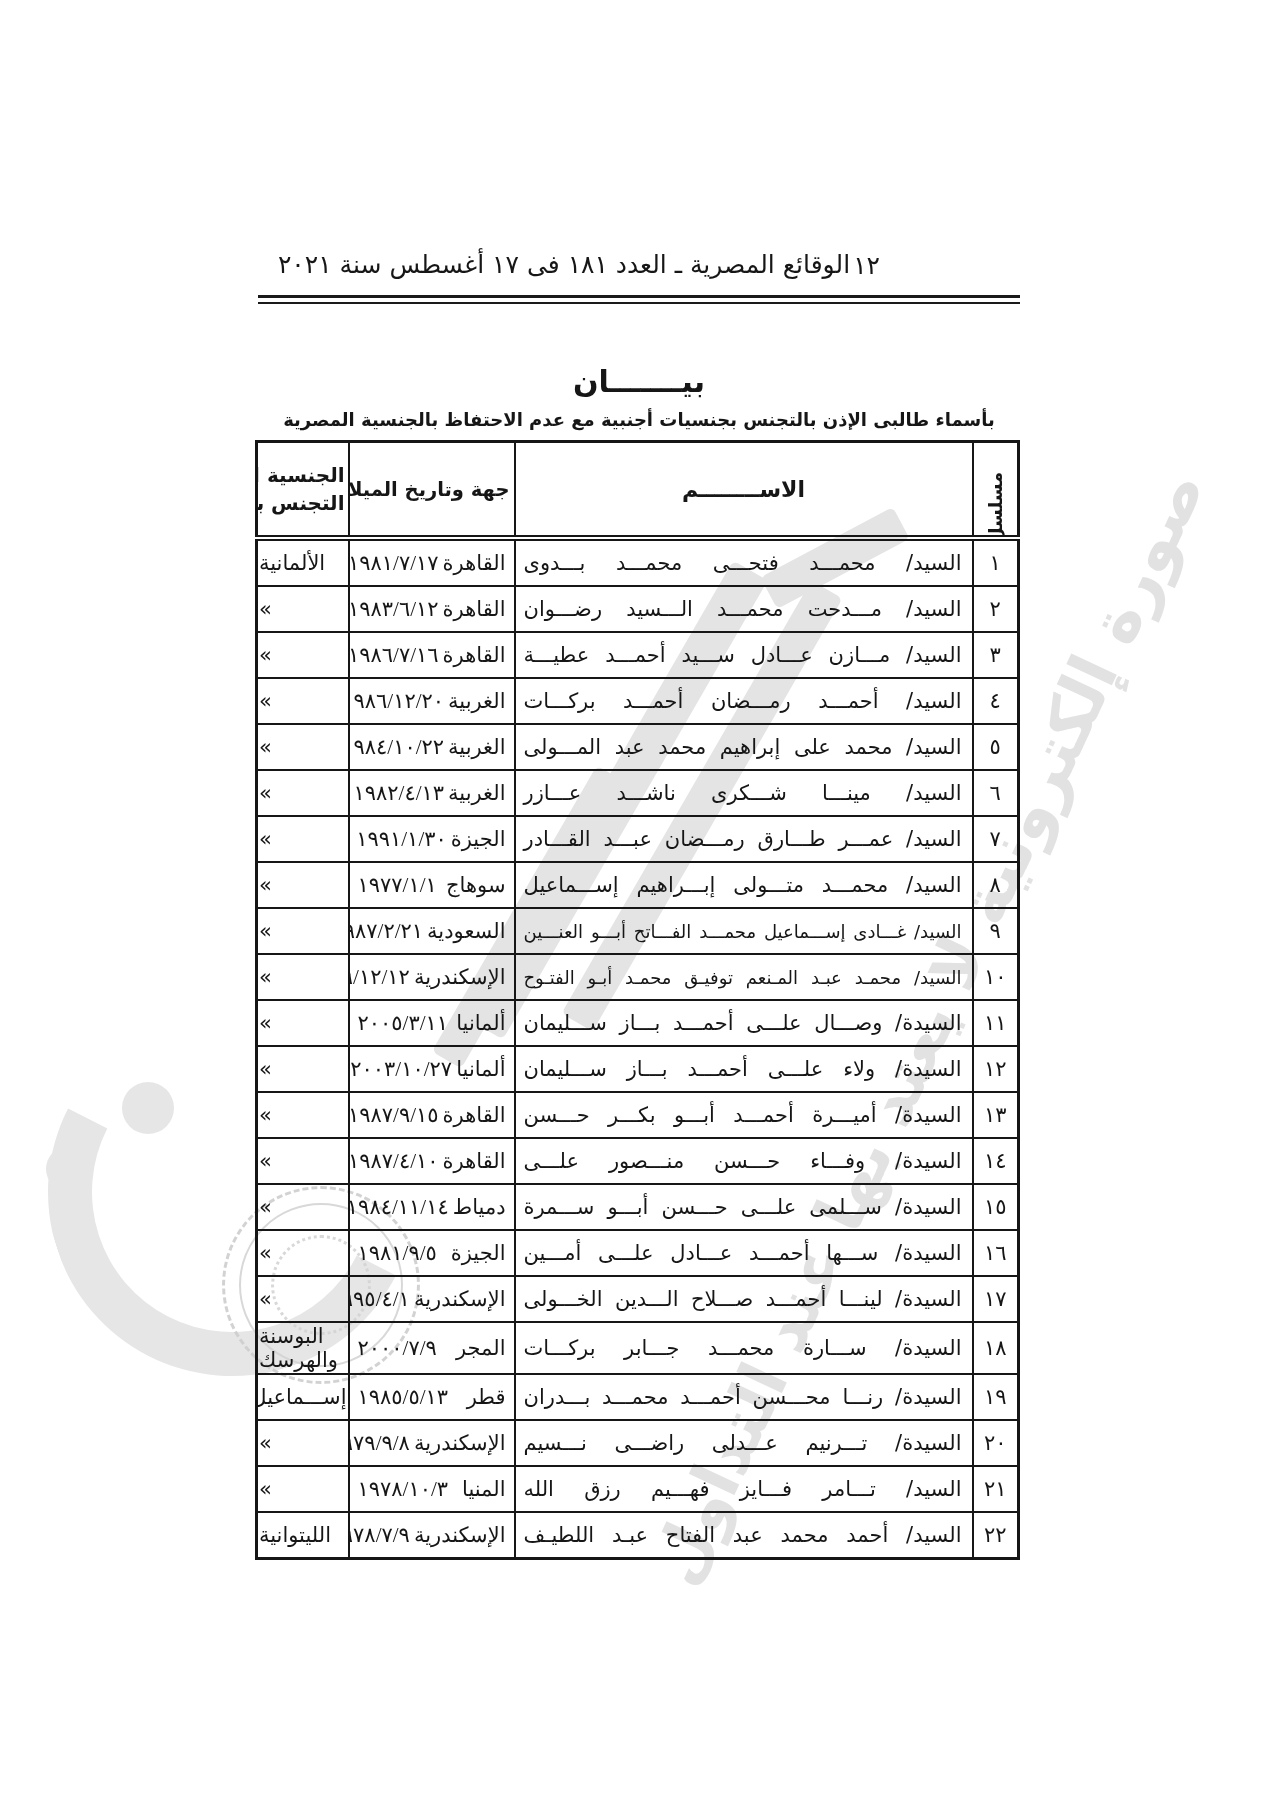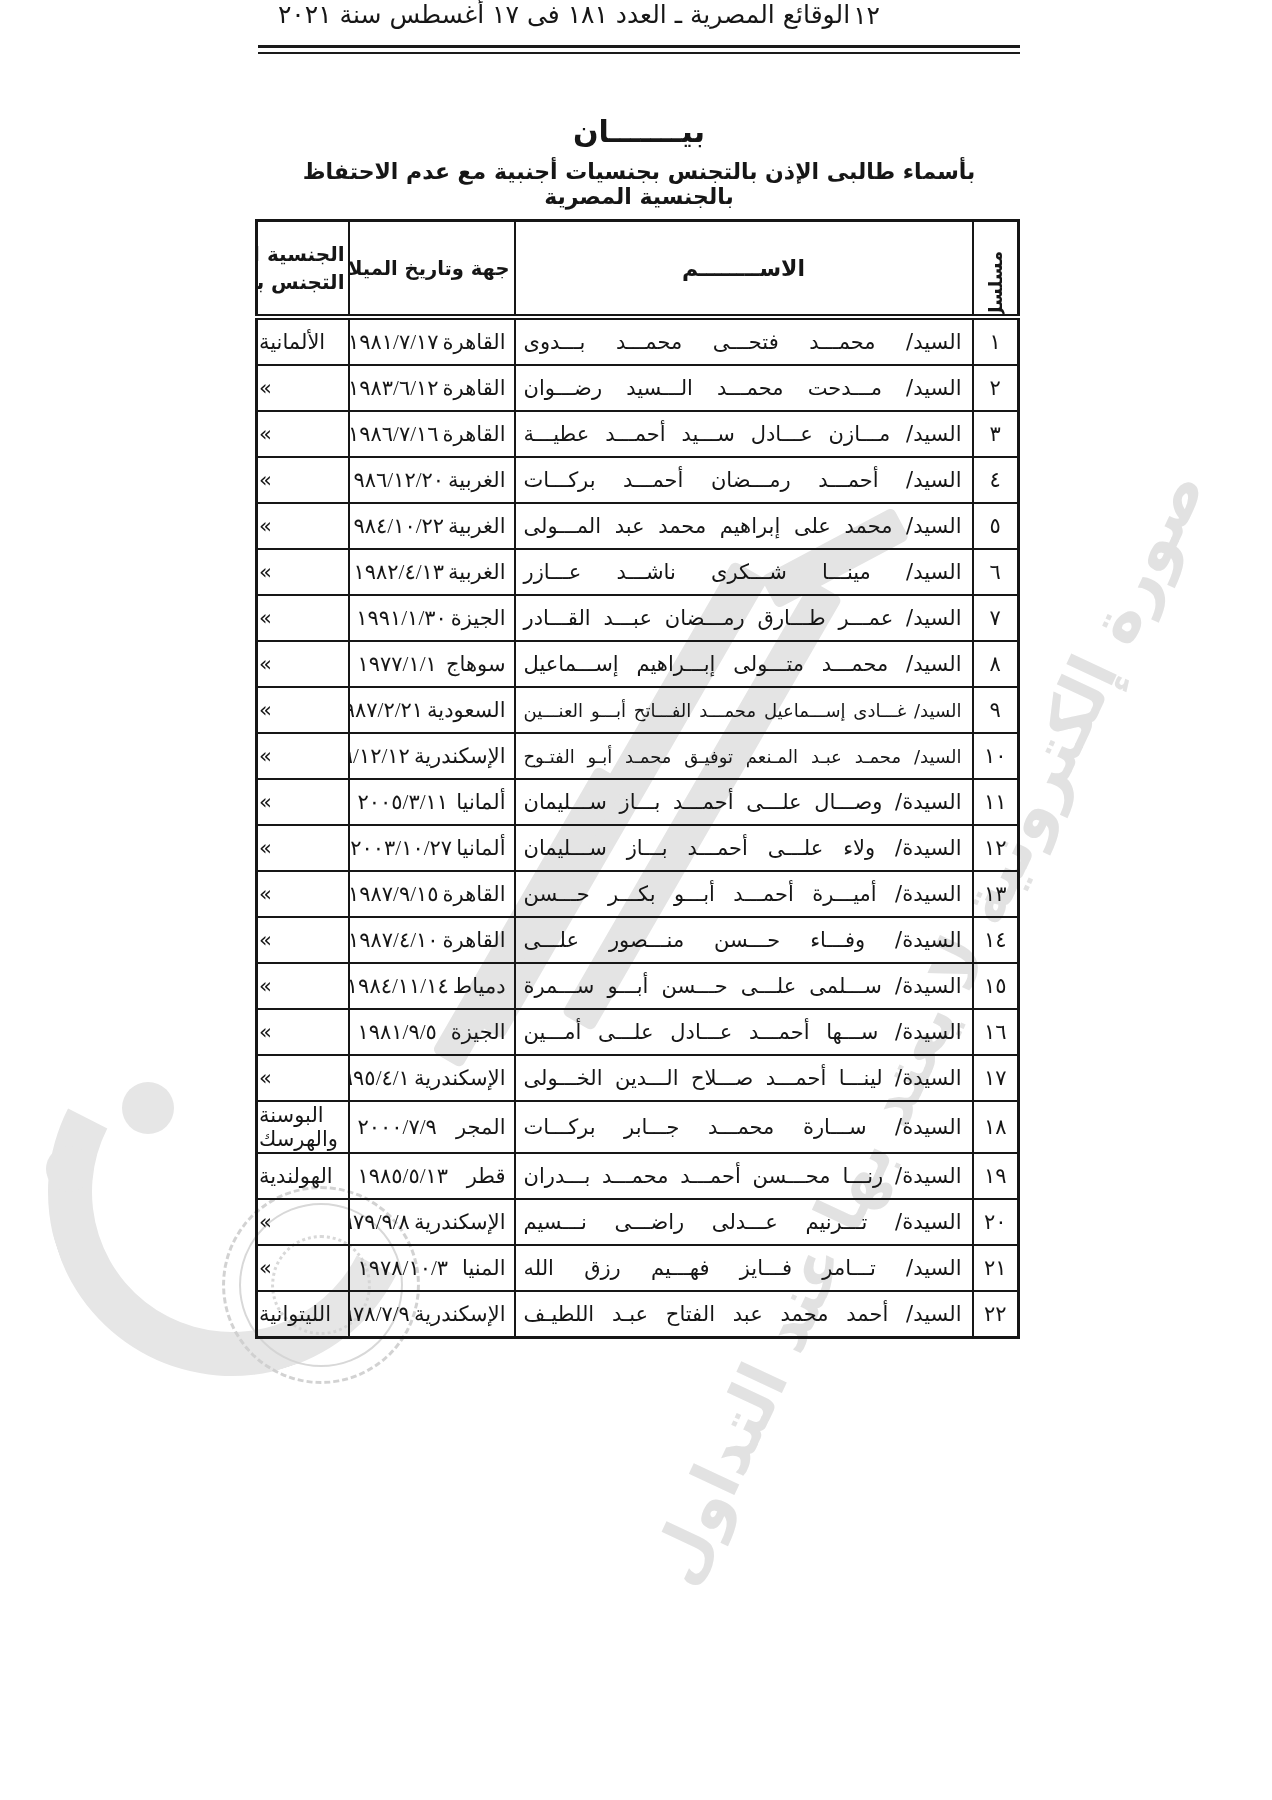--- a/index.html
+++ b/index.html
@@ -35,30 +35,30 @@
     border:3px dashed #cecece; border-radius:50%; opacity:.9;
   }
   .wm-seal-inner {
     position:absolute; inset:14px; border:2px solid #d4d4d4; border-radius:50%;
   }
   .wm-seal-core {
     position:absolute; inset:46px; border:3px dotted #d4d4d4; border-radius:50%;
   }
 
   
-  .content { position:relative; z-index:2; margin:0 252px 0 258px; width:762px; }
+  .content { position:relative; z-index:2; margin:0 252px 0 258px; width:762px; padding-top:250px; }
 
   .page-header { position:relative; height:38px; font-size:25px; }
   .issue-line { text-align:center; margin-right:150px; }
   .page-number { position:absolute; right:140px; top:1px; font-size:25px; }
 
   .rule { height:4px; border-top:3px solid #1a1a1a; border-bottom:2px solid #1a1a1a; margin-top:7px; }
 
   .doc-title    { margin-top:60px; text-align:center; font-size:30px; font-weight:bold; }
-  .doc-subtitle { margin-top:10px; text-align:center; font-size:22px;  font-weight:bold; }
+  .doc-subtitle { margin-top:10px; text-align:center; font-size:18px;  font-weight:bold; }
 
   table.gztable {
     margin-top:10px; width:762px; table-layout:fixed;
     border-collapse:collapse; border:3px solid #161616;
     background:transparent;
   }
   .gztable th, .gztable td { border:2px solid #161616; overflow:hidden; }
   .gztable thead th { height:92px; font-weight:bold; border-bottom:6px double #161616; padding:0 4px; }
   .head-serial div { transform:rotate(-90deg); font-size:18px; white-space:nowrap; }
   .head-name  { font-size:22px; }
@@ -345,21 +345,21 @@
 
   <tr>
     <td class="c-serial">١٩</td>
     <td class="c-name">السيدة/ رنـــا محـــسن أحمـــد محمـــد بـــدران</td>
     <td class="c-birth">
       <div class="birth-wrap">
         <span class="place">قطر</span>
         <span class="date">١٩٨٥/٥/١٣</span>
       </div>
     </td>
-    <td class="c-nat">الهولندية</td>
+    <td class="c-nat">إســـماعيل</td>
   </tr>
 
   <tr>
     <td class="c-serial">٢٠</td>
     <td class="c-name">السيدة/ تـــرنيم عـــدلى راضـــى نـــسيم</td>
     <td class="c-birth">
       <div class="birth-wrap">
         <span class="place">الإسكندرية</span>
         <span class="date">١٩٧٩/٩/٨</span>
       </div>

